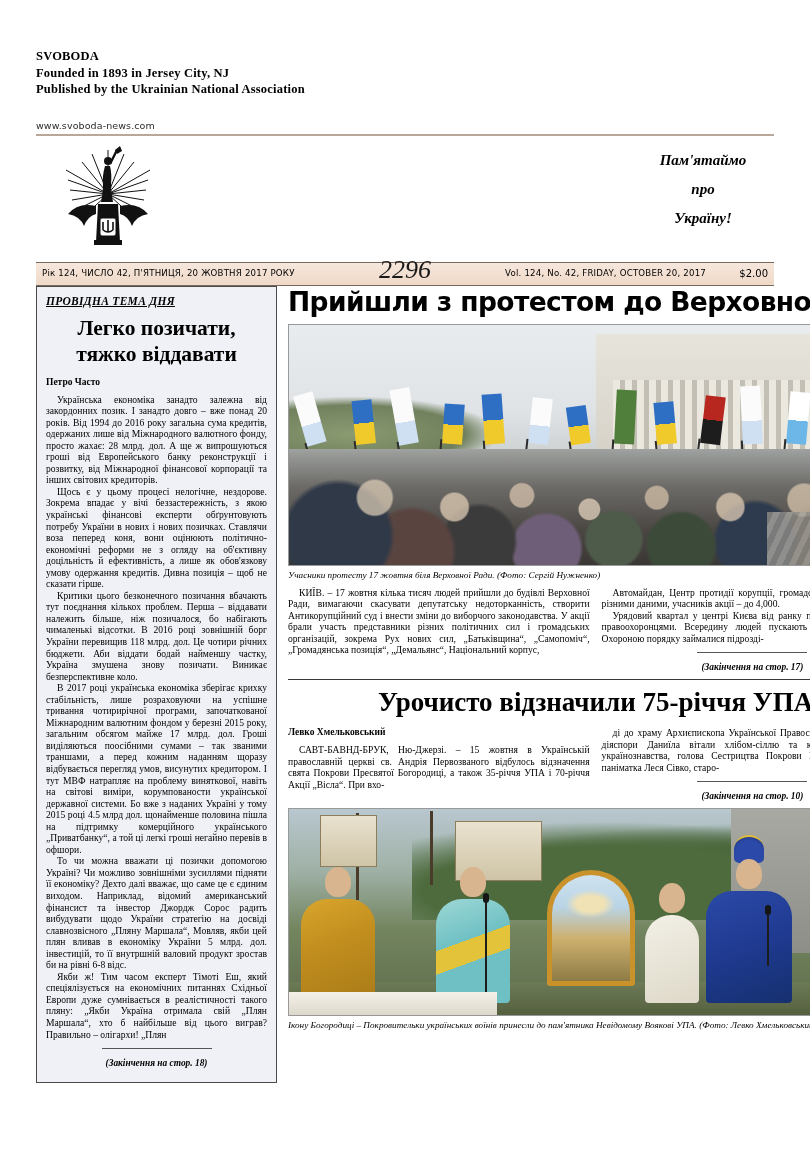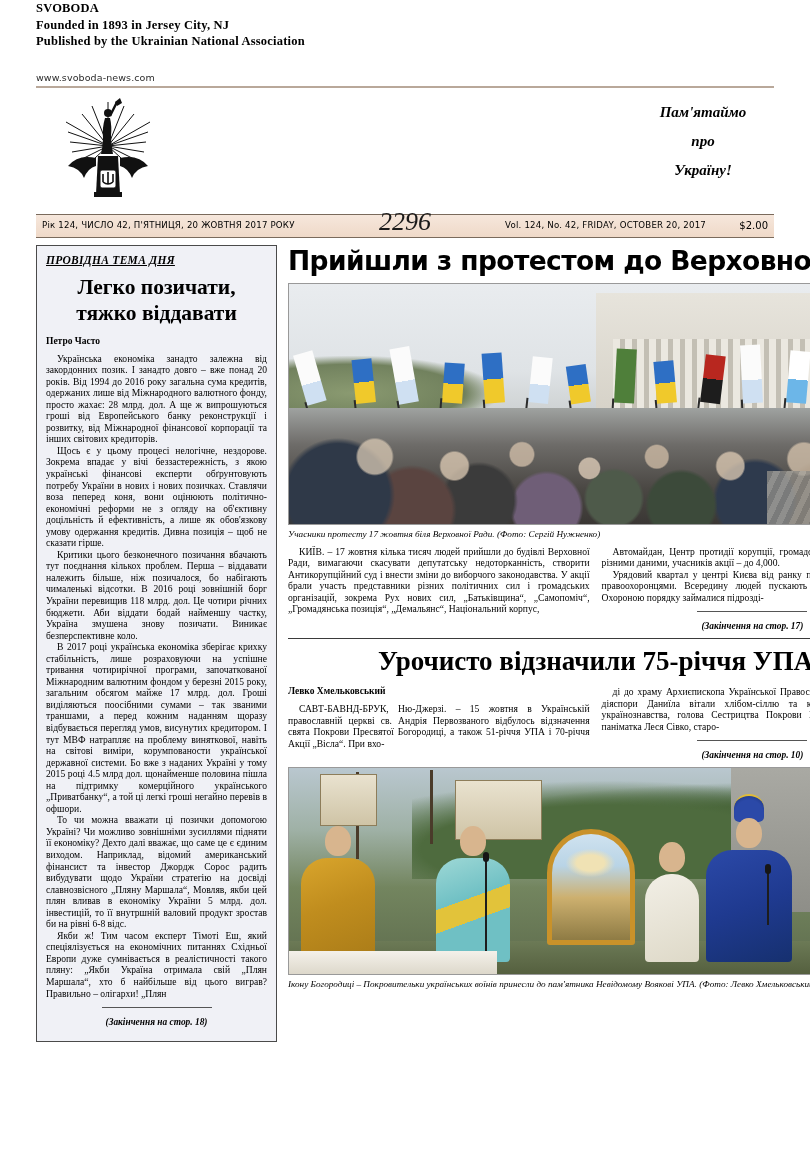--- a/index.html
+++ b/index.html
@@ -19,20 +19,21 @@
   .page {
     position: relative;
     width: 810px;
     height: 1152px;
     box-sizing: border-box;
     padding: 0 36px;
   }
 
   
   .flagline {
+    padding-top: 48px;
     font-family: "Liberation Serif", serif;
     font-weight: bold;
     font-size: 12.5px;
     line-height: 16.5px;
     letter-spacing: 0.2px;
   }
   .flagline div { white-space: nowrap; }
 
   .website {
     margin-top: 22px;
@@ -132,21 +133,20 @@
     top: -8px;
     font-family: "Liberation Serif", serif;
     font-style: italic;
     font-size: 26px;
     color: #1a1a1a;
   }
 
   
   .content {
     display: flex;
-    margin-top: 7px;
     gap: 11px;
   }
   .col-left {
     width: 241px;
     flex: 0 0 241px;
   }
   .col-right {
     flex: 1 1 auto;
   }
 
@@ -584,21 +584,21 @@
         </div>
       </div>
 
       <div class="hr-thin"></div>
 
       <div class="sec-head">Урочисто відзначили 75-річчя УПА</div>
 
       <div class="two-col">
         <div class="c">
           <div class="byline">Левко Хмельковський</div>
-          <p>САВТ-БАВНД-БРУК, Ню-Джерзі. – 15 жовтня в Українській православній церкві св. Андрія Первозваного відбулось відзначення свята Покрови Пресвятої Богородиці, а також 51-річчя УПА і 70-річчя Акції „Вісла“. При вхо-</p>
+          <p>САВТ-БАВНД-БРУК, Ню-Джерзі. – 15 жовтня в Українській православній церкві св. Андрія Первозваного відбулось відзначення свята Покрови Пресвятої Богородиці, а також 35-річчя УПА і 70-річчя Акції „Вісла“. При вхо-</p>
         </div>
         <div class="c">
           <p>ді до храму Архиєпископа Української Православної Церкви США і діяспори Даниїла вітали хлібом-сіллю та квітами учні Школи українознавства, голова Сестрицтва Покрови Пресвятої Богородиці паніматка Леся Сівко, старо-</p>
           <div class="jump-rule"></div>
           <div class="jump">(Закінчення на стор. 10)</div>
         </div>
       </div>
 
       <div class="photo photo-2" style="margin-top:7px;">
         <div class="p2-bg"></div>

